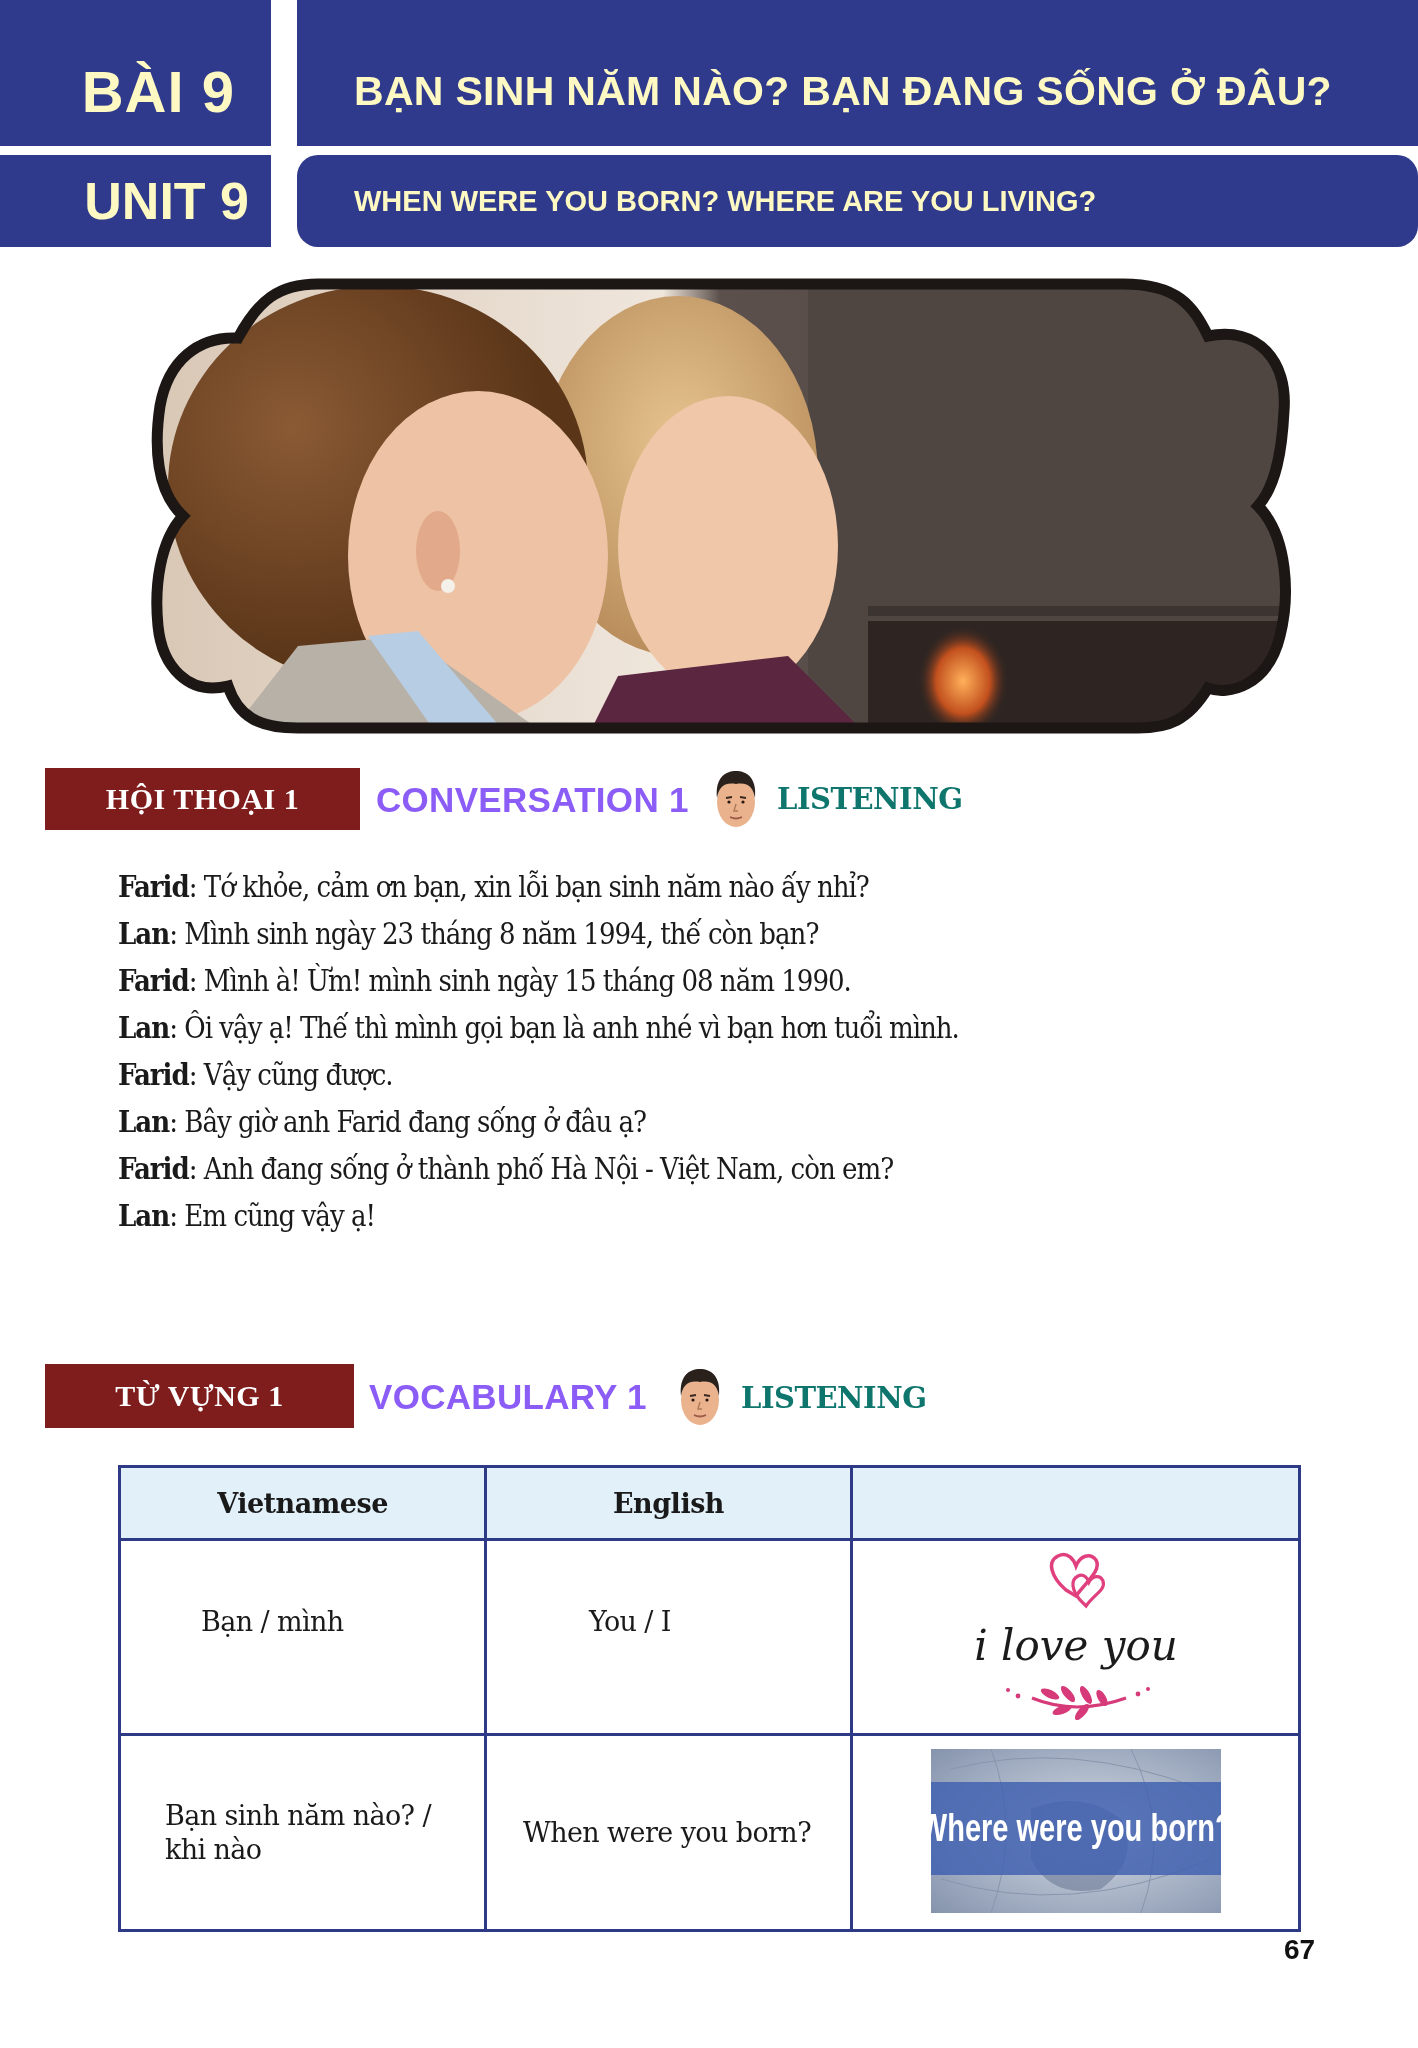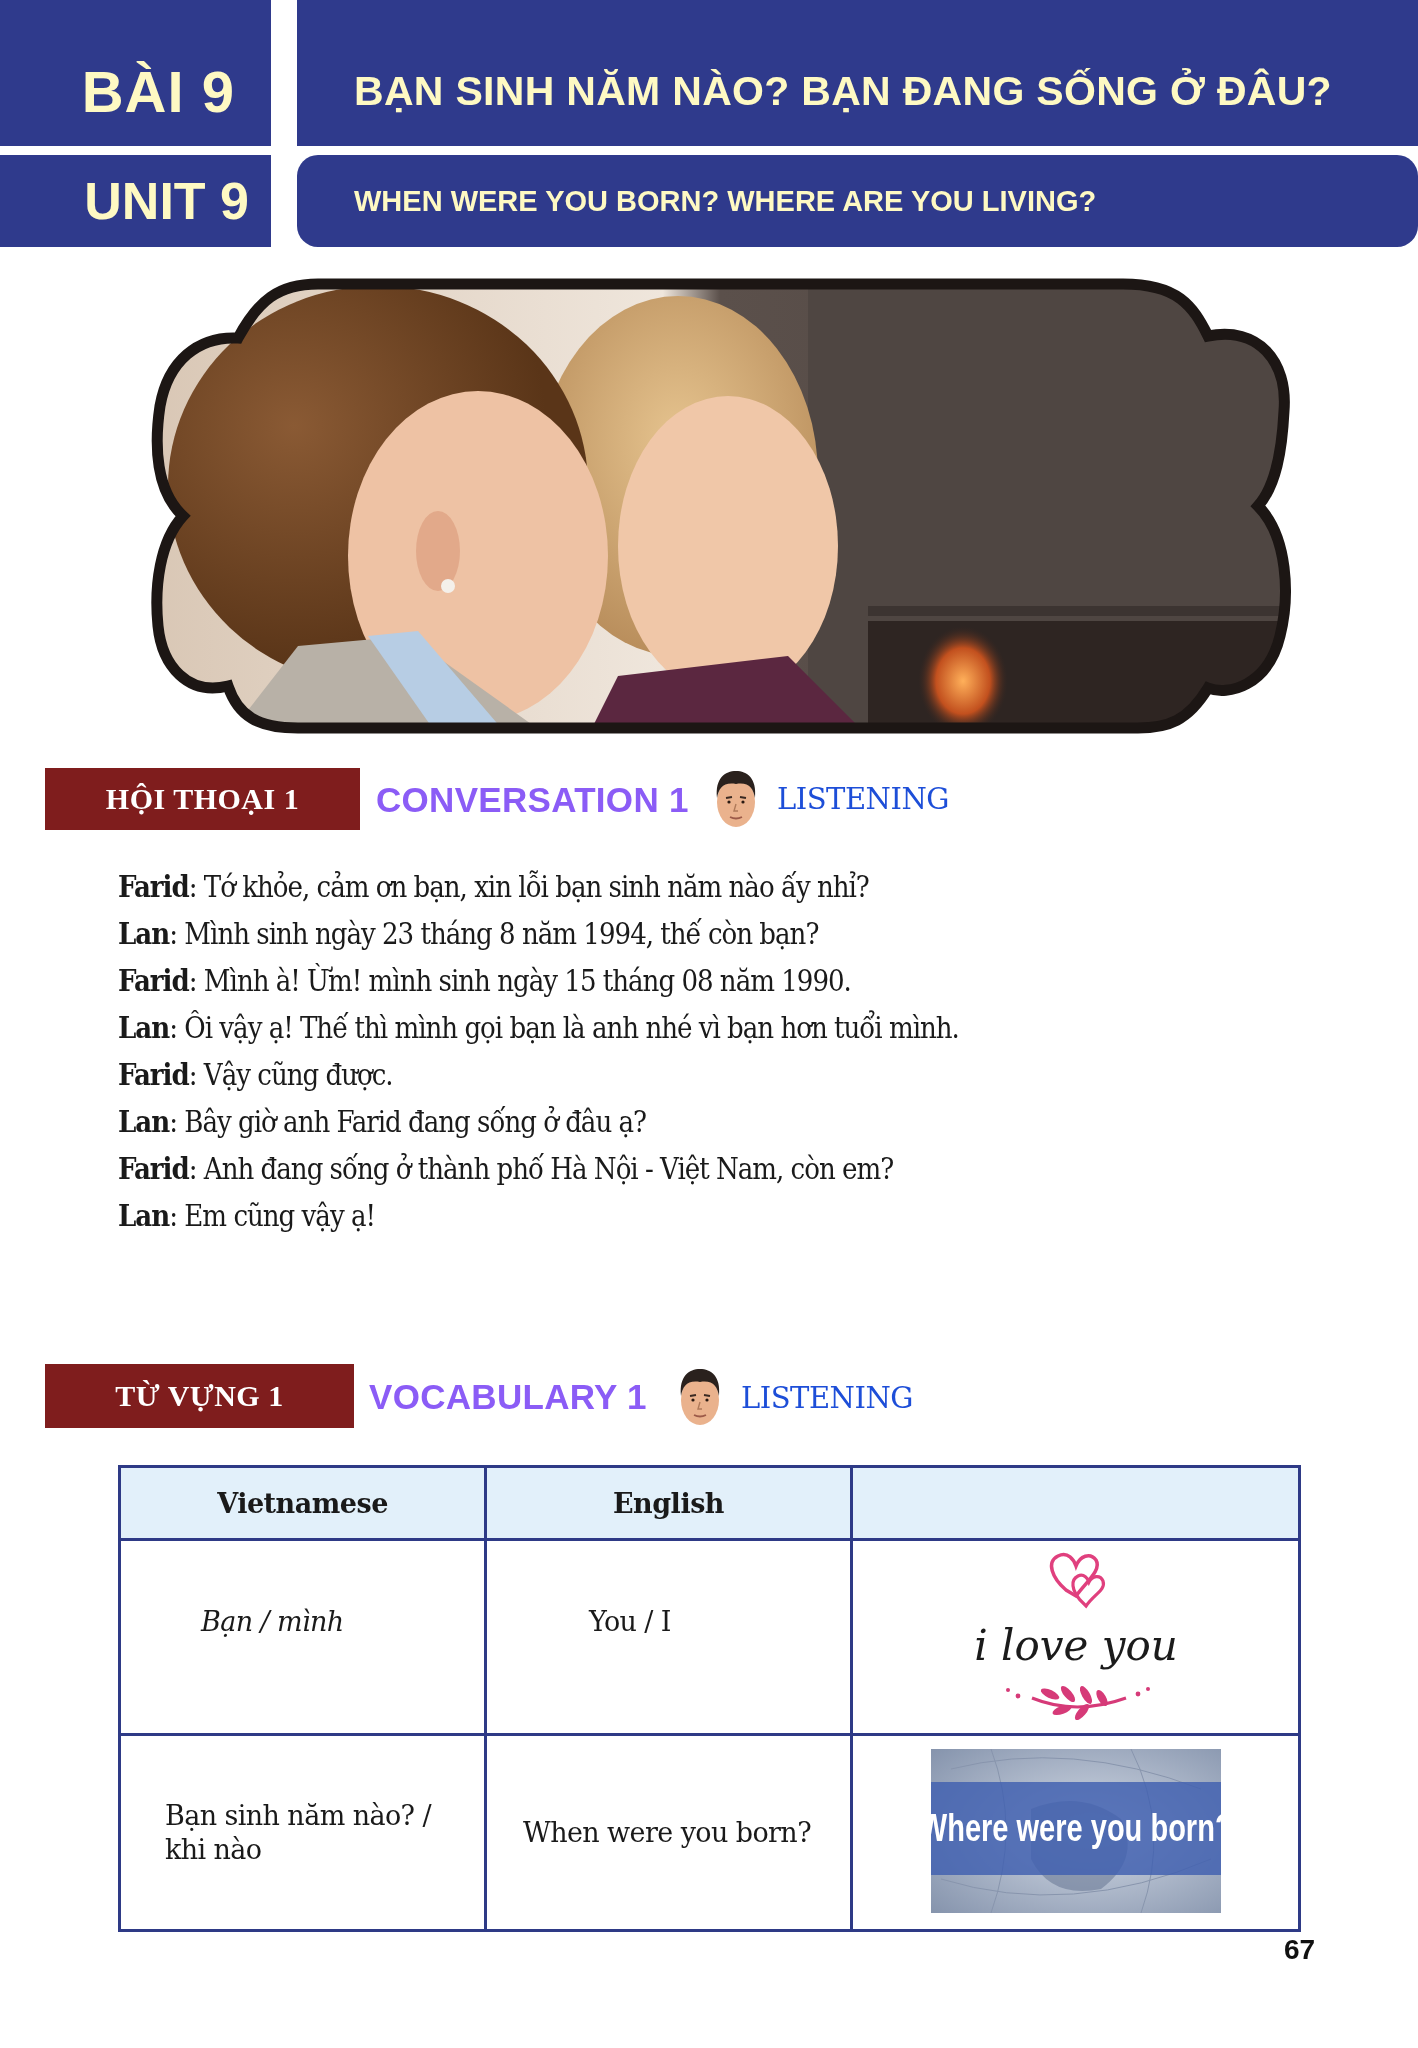--- a/index.html
+++ b/index.html
@@ -17,21 +17,21 @@
   #unit-box span { font-size: 52px; margin-right: 22px; }
   #title-vi-box span { font-size: 41px; margin-left: 57px; margin-top: 36px; letter-spacing: 0.3px; }
   #title-en-box span { font-size: 29px; margin-left: 57px; }
 
   
   #photo-wrap { left: 148px; top: 276px; width: 1144px; height: 460px; }
 
   
   .tab { position: absolute; background: #7f1d1d; color: #ffffff; font-family: "Liberation Serif", serif; font-weight: bold; display: flex; align-items: center; justify-content: center; font-size: 30px; letter-spacing: 0.5px; }
   .sec-label { position: absolute; font-family: Liberation Sans, sans-serif; font-weight: bold; font-size: 35px; color: #8b5cf6; letter-spacing: 0.3px; }
-  .listen-label { position: absolute; font-family: "DejaVu Serif", serif; font-weight: normal; font-size: 29px; color: #1d4ed8; letter-spacing: -0.5px; }
+  .listen-label { position: absolute; font-family: "DejaVu Serif", serif; font-weight: bold; font-size: 29px; color: #0f766e; letter-spacing: -0.5px; }
   .face { position: absolute; width: 46px; height: 62px; }
 
   
   #conversation { left: 118px; top: 864px; width: 1200px; }
   .line { font-family: "DejaVu Serif", serif; font-size: 29px; line-height: 47px; height: 47px; white-space: nowrap; letter-spacing: -1px; font-stretch: condensed; transform-origin: left center; }
   .line .spk { font-weight: bold; }
 
   
   #vocab-table { left: 118px; top: 1465px; width: 1180px; height: 464px; border-collapse: collapse; table-layout: fixed; }
   #vocab-table td, #vocab-table th { border: 3px solid #2e3a86; padding: 0; }
@@ -157,21 +157,21 @@
     </colgroup>
   <thead>
     <tr>
       <th>Vietnamese</th>
       <th>English</th>
       <th></th>
     </tr>
   </thead>
   <tbody>
     <tr style="height:195px">
-      <td style="vertical-align:top; padding-top:64px; padding-left:80px;font-style:italic;">
+      <td style="vertical-align:top; padding-top:64px; padding-left:80px;">
         <span class="cell-txt">Bạn / mình</span>
       </td>
       <td style="vertical-align:top; padding-top:64px; padding-left:102px;">
         <span class="cell-txt">You / I</span>
       </td>
       <td style="text-align:center; vertical-align:middle;">
         <svg width="200" height="175" viewBox="0 0 200 175">
           <path d="M 90 42 C 76 30 70 14 82 8 C 92 3 98 12 100 18 C 104 8 114 4 120 12 C 126 22 110 34 100 48 Z" fill="none" stroke="#e0407e" stroke-width="3.5"></path>
           <path d="M 104 52 C 96 42 94 32 102 28 C 108 25 112 31 113 34 C 116 28 124 26 127 33 C 130 42 118 46 110 58 Z" fill="none" stroke="#e0407e" stroke-width="3.2"></path>
           <text x="100" y="112" text-anchor="middle" font-family="DejaVu Serif, serif" font-style="italic" font-size="42" fill="#1b1b1b">i love you</text>

